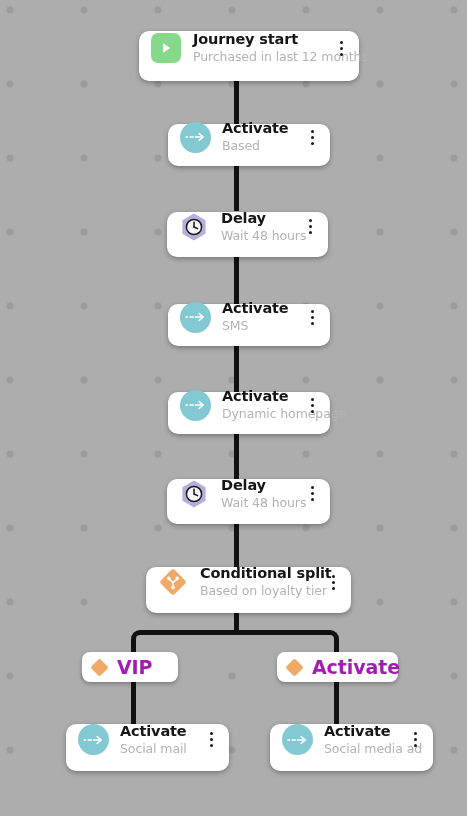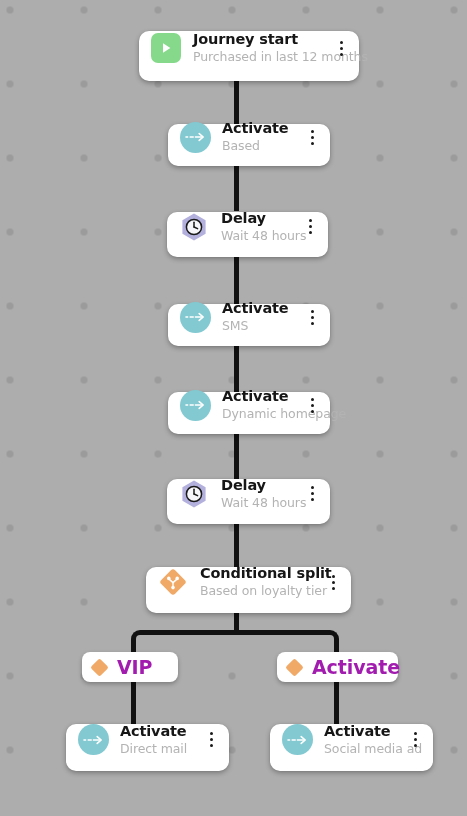--- a/index.html
+++ b/index.html
@@ -376,21 +376,21 @@
         <svg width="21" height="14" viewBox="0 0 21 14" aria-hidden="true">
           <line x1="1" y1="7" x2="2.6" y2="7" stroke="#ffffff" stroke-width="1.6" stroke-linecap="round"></line>
           <line x1="5.2" y1="7" x2="8.2" y2="7" stroke="#ffffff" stroke-width="1.6" stroke-linecap="round"></line>
           <line x1="10.4" y1="7" x2="17" y2="7" stroke="#ffffff" stroke-width="1.6" stroke-linecap="round"></line>
           <polyline points="14.2,3.6 18.2,7 14.2,10.4" fill="none" stroke="#ffffff" stroke-width="1.6" stroke-linecap="round" stroke-linejoin="round"></polyline>
         </svg>
       </div>
     </div>
     <div class="node-text">
       <div class="node-title">Activate</div>
-      <div class="node-sub">Direct mail</div>
+      <div class="node-sub">Social mail</div>
     </div>
     <div class="kebab">
         <i></i>
         <i></i>
         <i></i>
       </div>
   </div>
 
   <div class="node" style="left:257px; top:724px; width:163px; height:47px;">
     <div class="node-icon">

